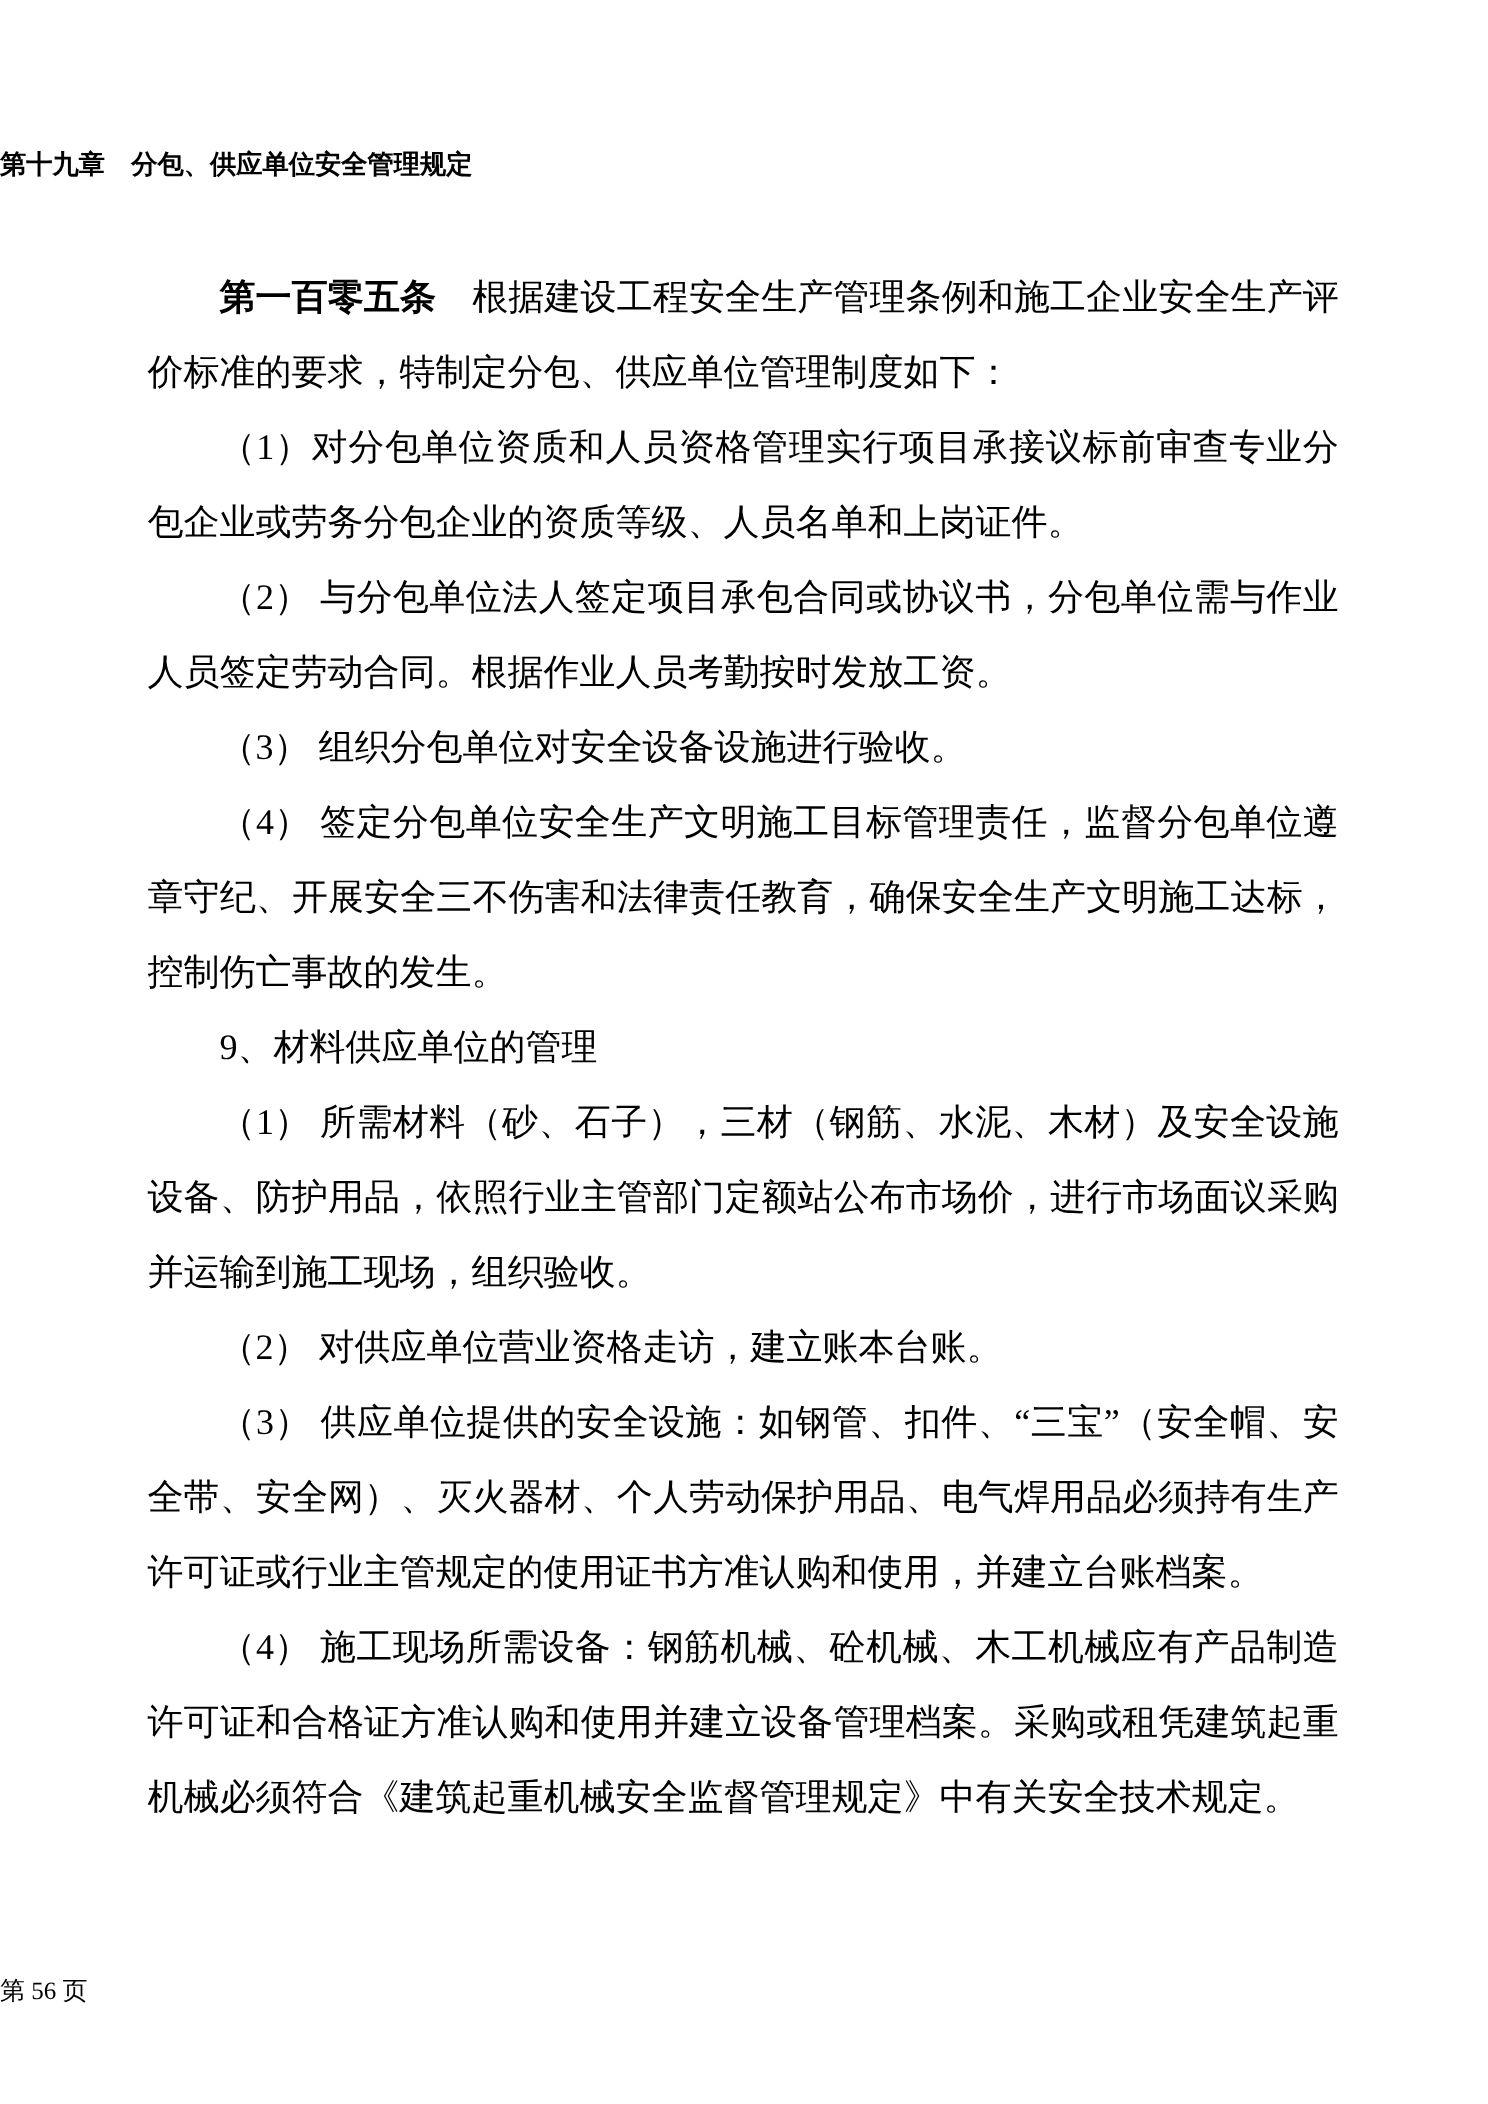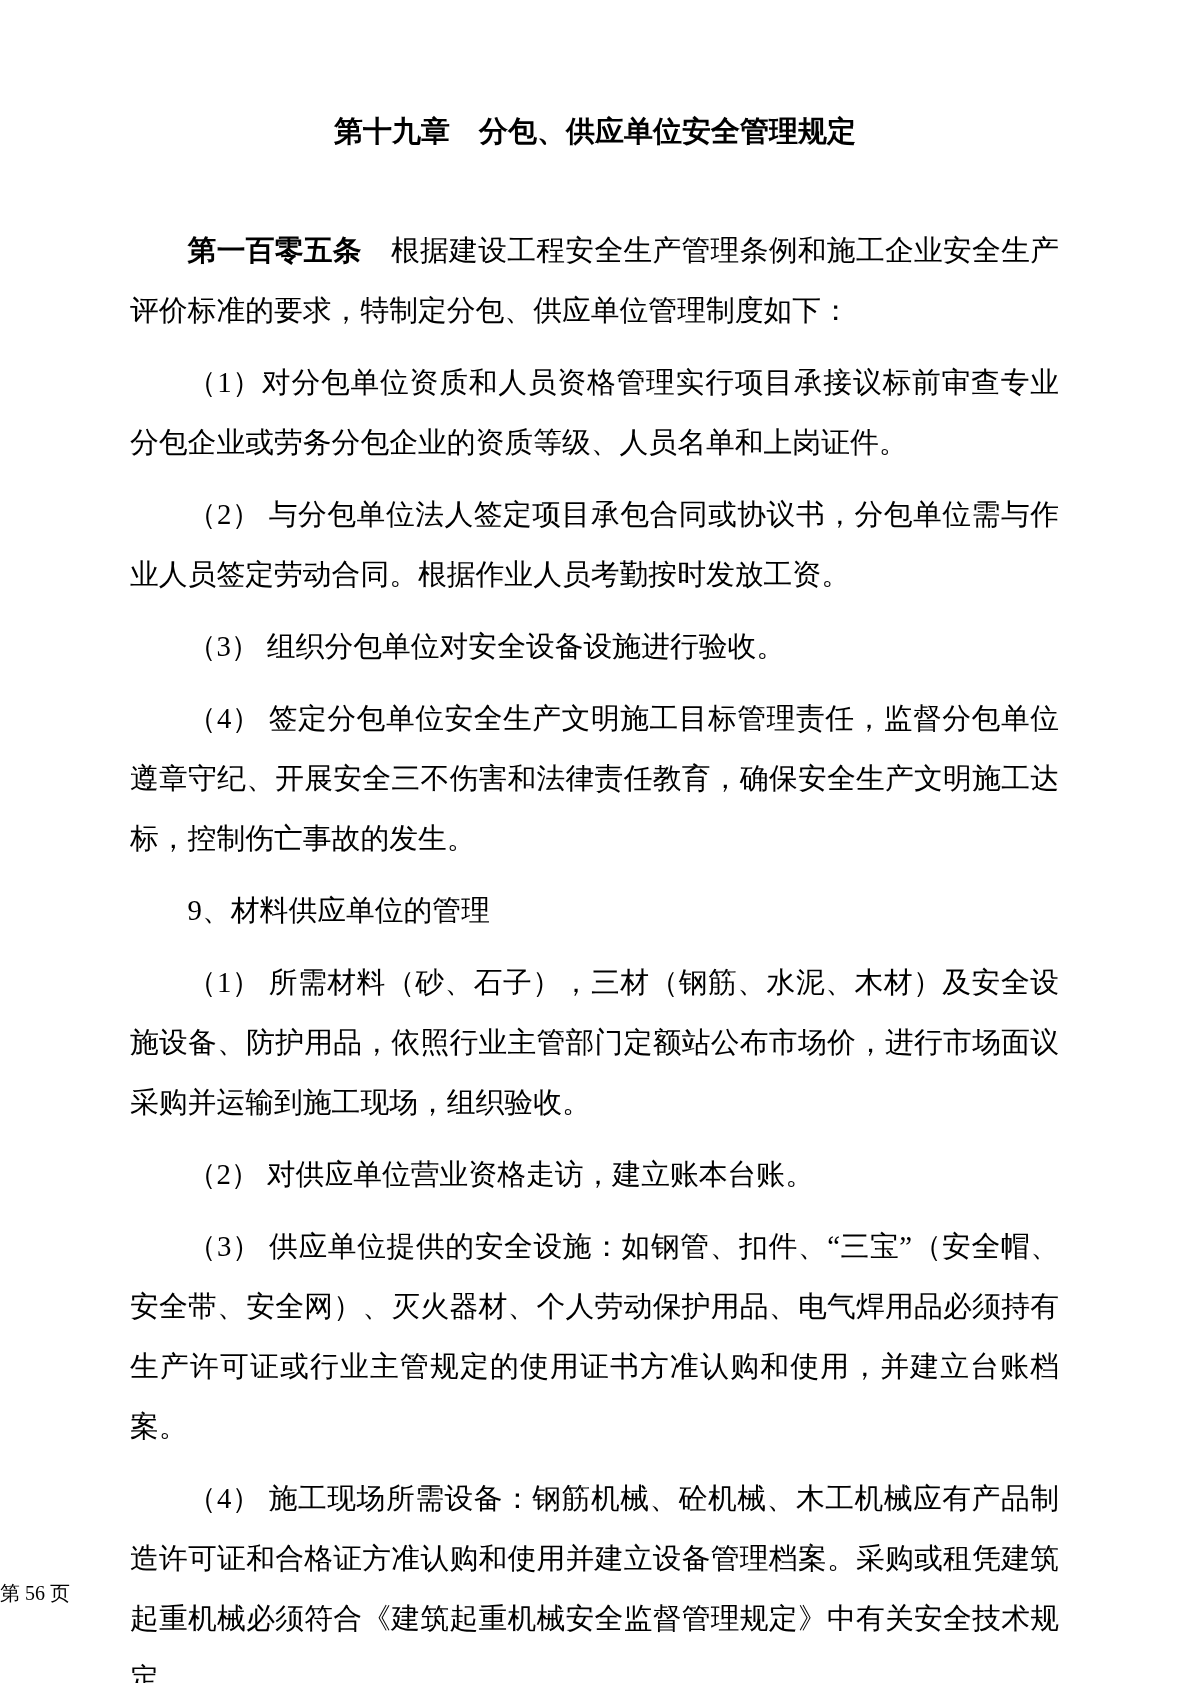--- a/index.html
+++ b/index.html
@@ -15,33 +15,33 @@
     font-family: "Liberation Serif", "DejaVu Serif", serif;
     color: #000000;
     overflow: hidden;
   }
   .chapter-title {
     position: absolute;
     top: 103px;
     left: 0;
     width: 100%;
     margin: 0;
-    text-align: center;
-    font-size: 29px;
+    text-align: left;
+    font-size: 21px;
     font-weight: 700;
     line-height: 56px;
   }
   .doc-body {
     position: absolute;
     top: 208px;
     left: 118px;
     width: 953px;
   }
   .doc-body p {
-    margin: 12px;
+    margin: 0;
     font-size: 28.8px;
     line-height: 60px;
     text-align: justify;
     text-indent: 2em;
     word-break: break-all;
   }
   .doc-body p b {
     font-weight: 700;
   }
   .page-footer {

